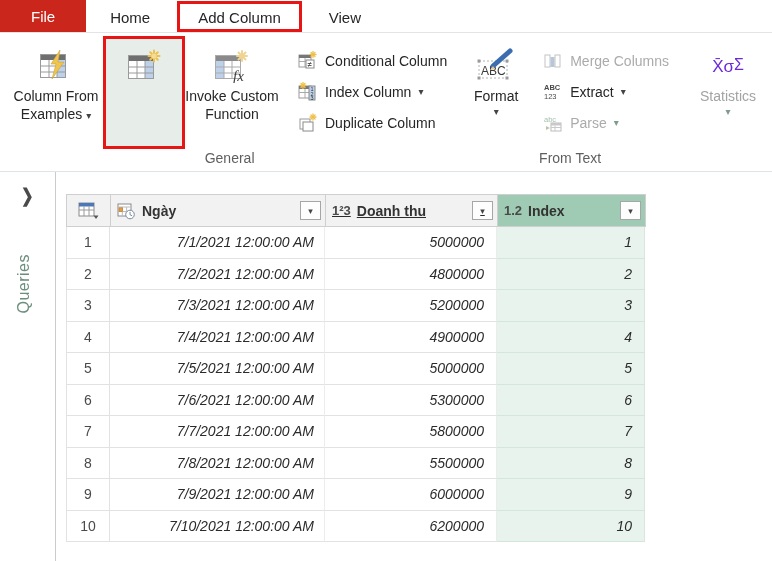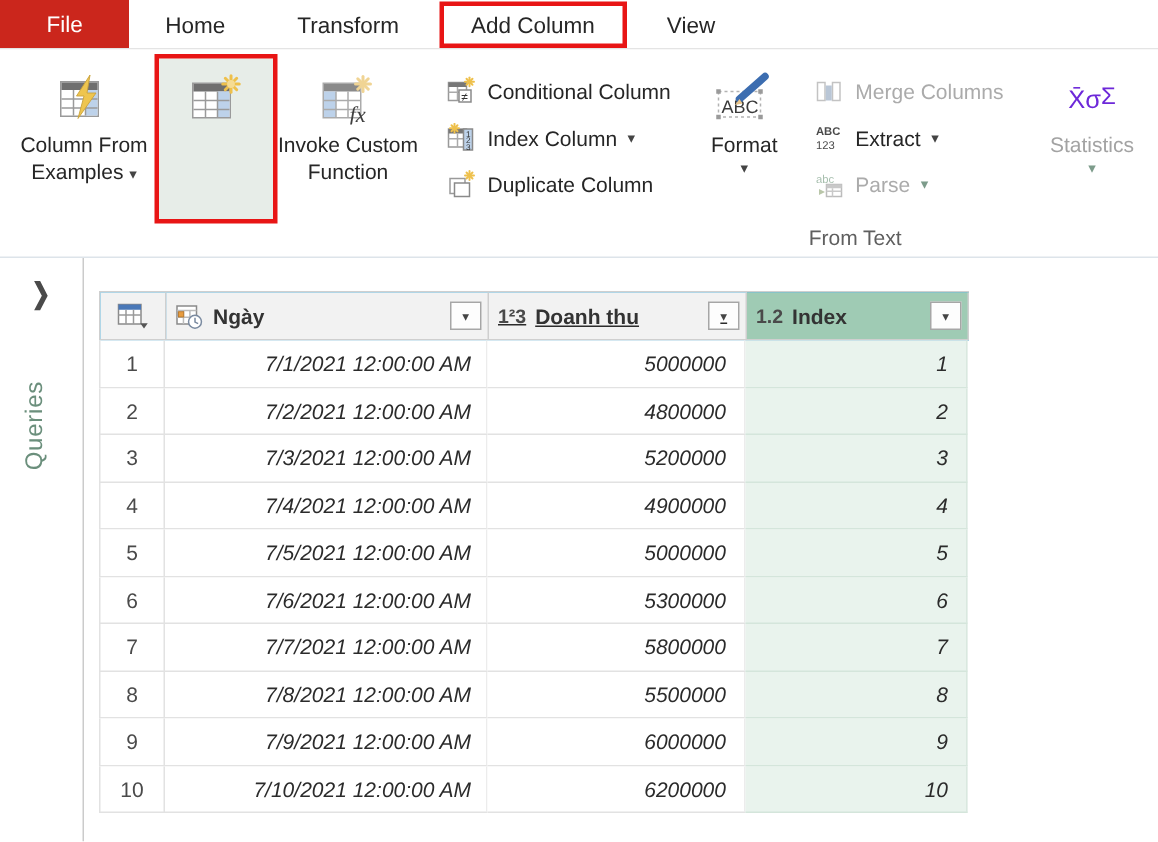--- a/index.html
+++ b/index.html
@@ -84,21 +84,20 @@
     border-bottom:1px solid #d4e5db; }
 </style>
 </head>
 <body>
 
 <div class="app">
 
   <div class="tabbar">
     <div class="tab file">File</div>
     <div class="tab">Home</div>
-    <div class="tab">Transform</div>
     <div class="tab">
       <span>Add Column</span>
       <span class="anno-tab"></span>
     </div>
     <div class="tab">View</div>
   </div>
 
   <div class="ribbon">
 
     <div class="group">
@@ -204,20 +203,21 @@
                     <line x1="12" y1="4" x2="18" y2="4"></line>
                   <line x1="13" y1="2" x2="17" y2="6"></line>
                     <line x1="17" y1="2" x2="13" y2="6"></line>
                 </g>
               </svg>
             </span>
             <span>Duplicate Column</span>
           </div>
         </div>
       </div>
+      <div class="group-label">General</div>
     </div>
 
     <div class="vsep"></div>
 
     <div class="group">
       <div class="group-content">
         <div class="bigbtn w-fmt">
           <div class="bicon">
             <svg width="44" height="36" viewBox="0 0 44 36">
               <rect x="5" y="13" width="28" height="17" fill="#fff" stroke="#b2b2b2" stroke-dasharray="2,2"></rect>

